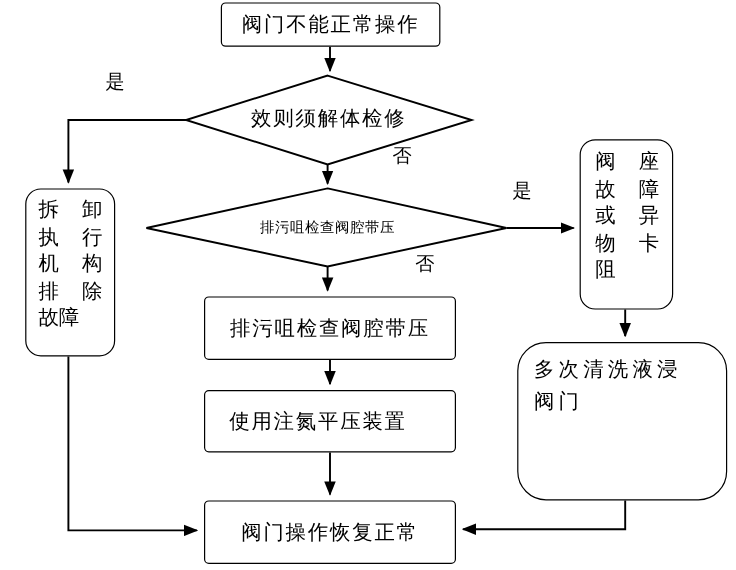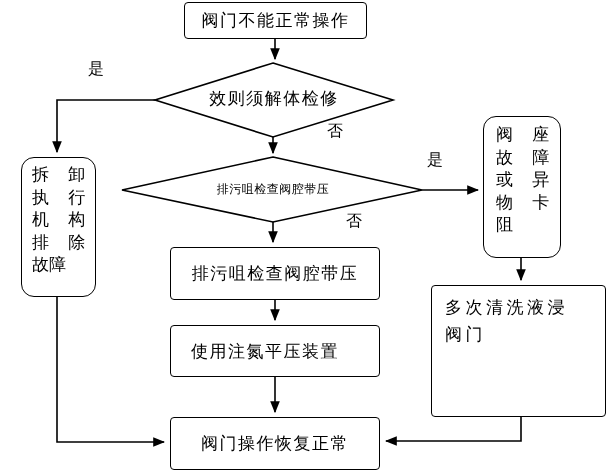--- a/index.html
+++ b/index.html
@@ -28,21 +28,21 @@
     background: #ffffff;
     display: flex;
     align-items: center;
     justify-content: center;
     font-size: 17px;
     letter-spacing: 1.5px;
     white-space: nowrap;
   }
   .node.rounded-sm { border-radius: 4px; }
   .node.rounded-md { border-radius: 13px; }
-  .node.rounded-lg { border-radius: 4px; }
+  .node.rounded-lg { border-radius: 24px; }
 
   .node-start      { left: 184px; top: 2px;   width: 183px; height: 37px; }
   .node-pressure-diff { left: 170px; top: 247px; width: 210px; height: 53px; }
   .node-nitrogen   { left: 170px; top: 325px; width: 210px; height: 52px;
                      justify-content: flex-start; padding-left: 20px; }
   .node-restore    { left: 170px; top: 417px; width: 210px; height: 53px; }
 
   .vbox {
     flex-direction: column;
     justify-content: flex-start;

